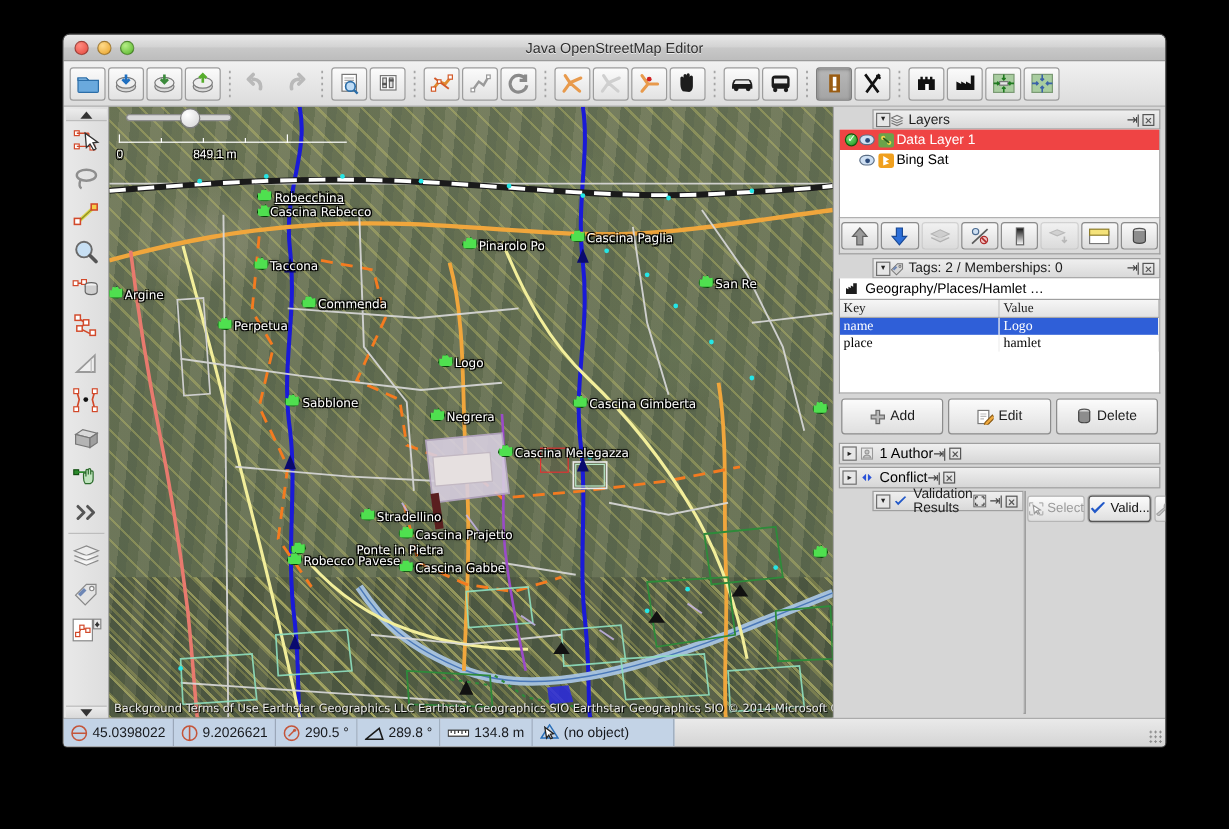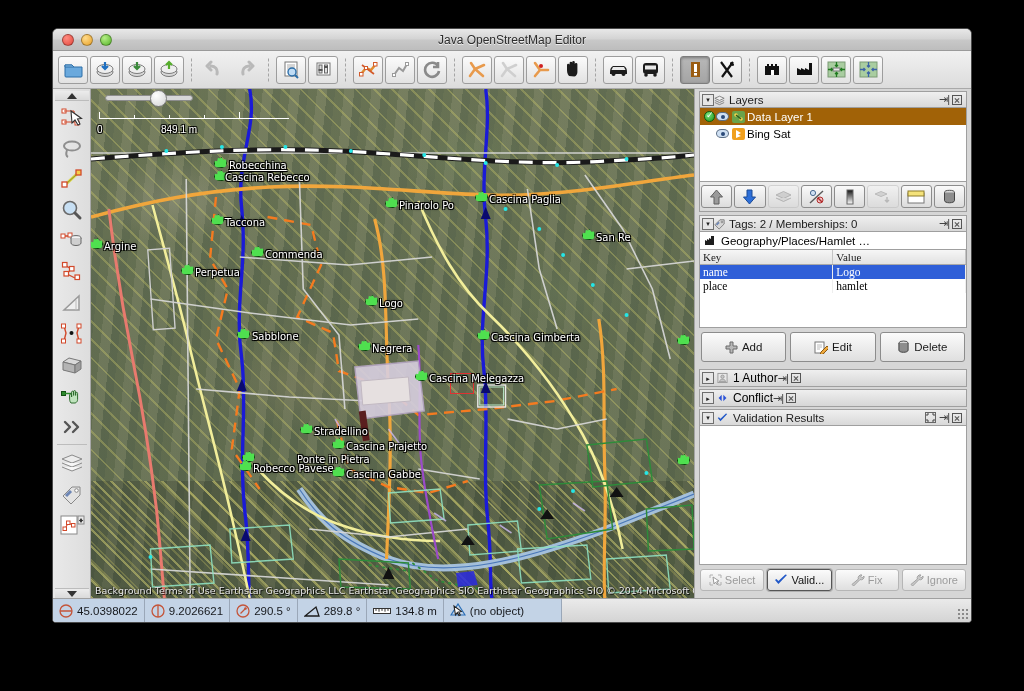--- a/index.html
+++ b/index.html
@@ -185,21 +185,21 @@
     background: #d6d6d6;
     border-left: 1px solid #a4a4a4;
     display: flex; flex-direction: column;
     padding: 2px 4px 0 4px;
   }
   .panel { margin-bottom: 3px; }
   .ptitle {
     height: 17px; display: flex; align-items: center;
     background: linear-gradient(to bottom,#efefef,#d9d9d9);
     border: 1px solid #9f9f9f;
-    font-size: 11.5px; color: #1c1c1c; padding: 0 2px;
+    font-size: 11.5px; color: #1c1c1c; padding: 0 2px; margin-left: 28px;
   }
   .ptitle .ttext { margin-left: 4px; flex: 1; }
   .pt-toggle {
     width: 12px; height: 12px; border: 1px solid #6f6f6f; background: #e6e6e6;
     display:flex;align-items:center;justify-content:center;
     font-size: 7px; color:#222; line-height:1;
   }
   .pt-icons { display: flex; align-items: center; gap: 3px; padding-right: 2px; }
   .pt-ic { width: 11px; height: 11px; display:flex;align-items:center;justify-content:center; }
   .pt-box { width: 10px; height: 10px; border: 1px solid #555; position: relative; }
@@ -210,21 +210,21 @@
   .pt-box::after { transform: rotate(-45deg); }
   .pt-pin { font-size: 11px; color: #444; letter-spacing: -1px; }
 
   .plist {
     background: #ffffff; border: 1px solid #9f9f9f; border-top: none;
   }
   .layer-row {
     display: flex; align-items: center; height: 17px;
     font-size: 11.5px; padding-left: 3px;
   }
-  .layer-row.sel { background: #a16207; color: #fff; }
+  .layer-row.sel { background: #ef4444; color: #fff; }
   .lchk { width: 13px; display:flex;align-items:center;justify-content:center; }
   .circle-ok {
     width: 11px; height: 11px; border-radius: 50%;
     background: radial-gradient(circle at 35% 30%, #7ee37e, #179417);
     border: 1px solid #0c5c0c; position: relative;
   }
   .circle-ok::after {
     content:"✓"; position:absolute; left:1px; top:-2px; font-size:9px; color:#fff;
   }
   .eye {
@@ -1015,21 +1015,21 @@
                 <path d="M8 2v8l4-4z" fill="#2a52d8"></path>
               </svg>
           </span>
           <span class="ttext" style="margin-left:5px">Conflict</span>
           <span class="pt-icons">
             <span class="pt-pin">⇥|</span>
             <span class="pt-box"></span>
           </span>
         </div>
 
-        <div class="panel" style="display:flex;flex-direction:column;flex:1">
+        <div class="panel" style="display:flex;flex-direction:row;flex:1">
           <div class="ptitle">
             <div class="pt-toggle">▾</div>
             <span class="pt-ic" style="margin-left:3px">
               <svg width="14" height="12" viewBox="0 0 14 12">
                   <path d="M1 6l3.4 4L13 1l-1.6-0.6L4.4 7 2.4 5z" fill="#2158c8"></path>
                 </svg>
             </span>
             <span class="ttext" style="margin-left:5px">Validation Results</span>
             <span class="pt-icons">
               <span class="pt-ic">

